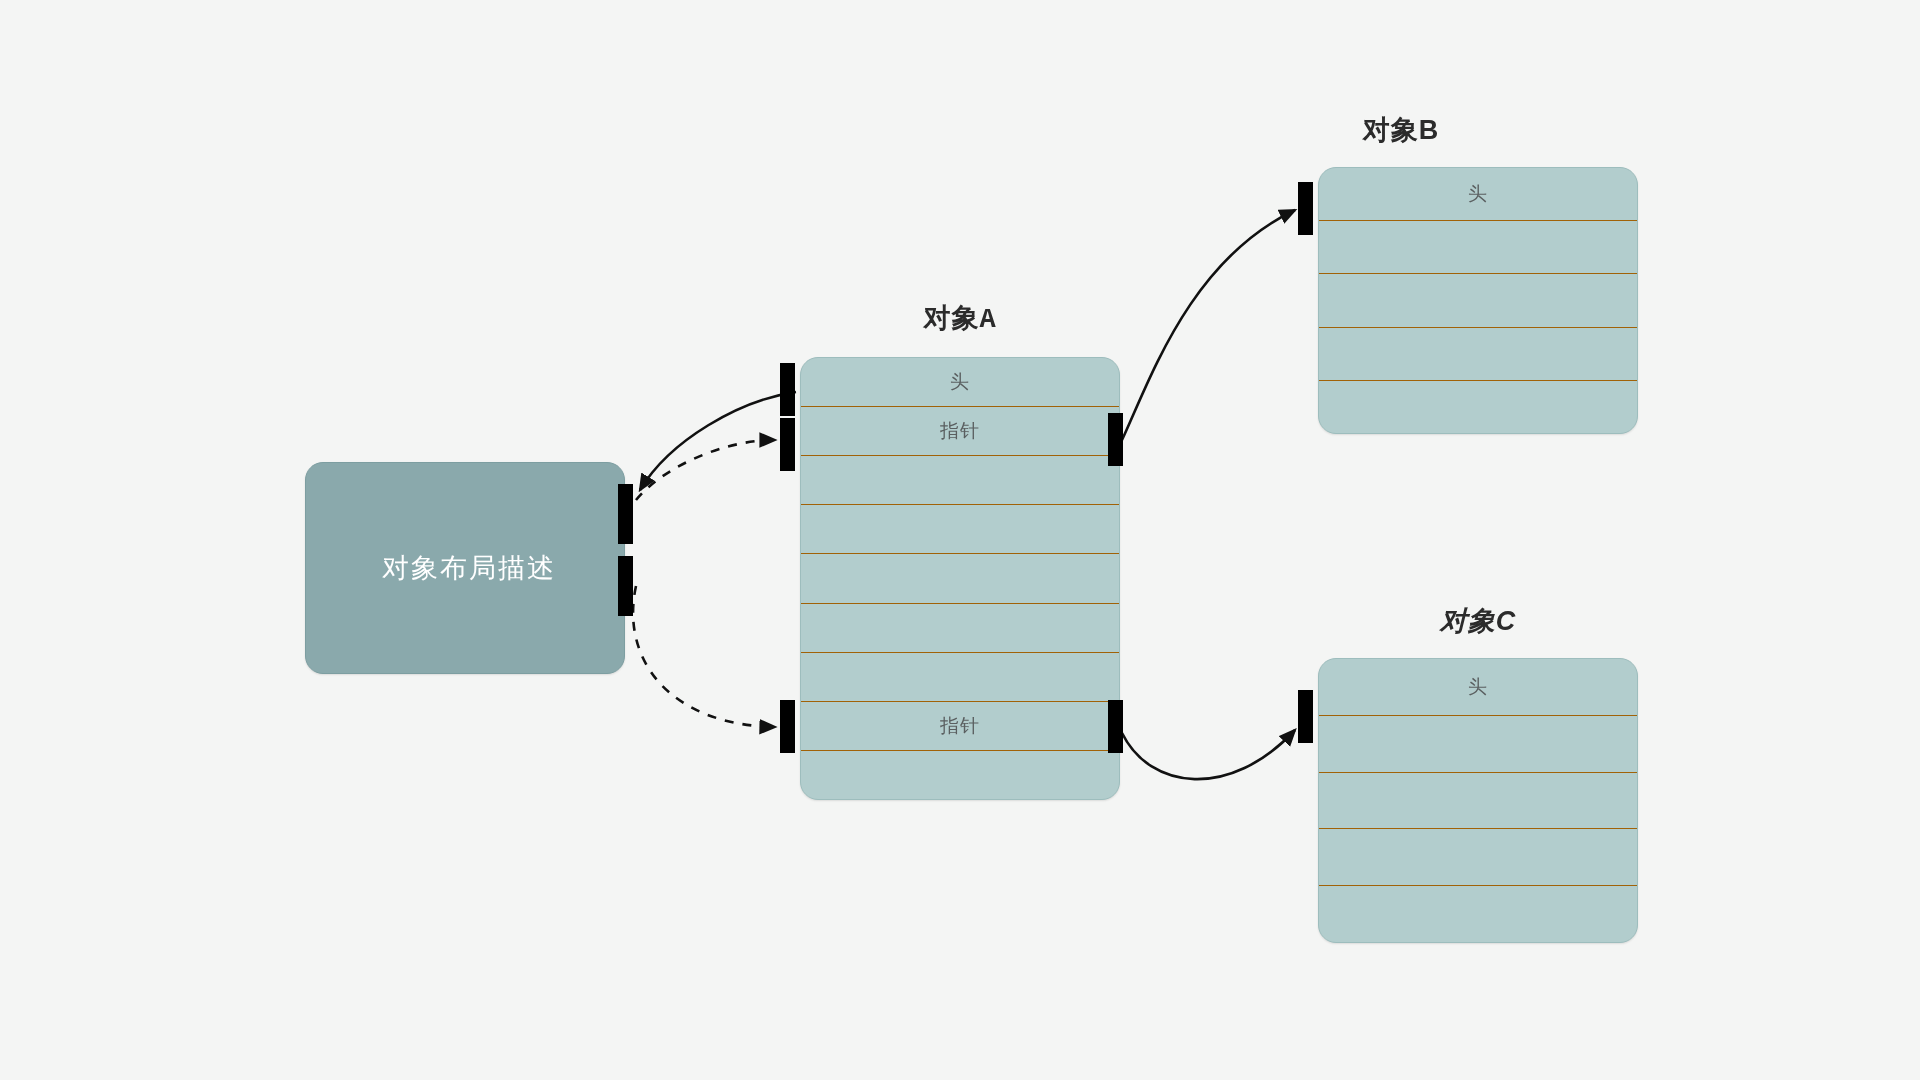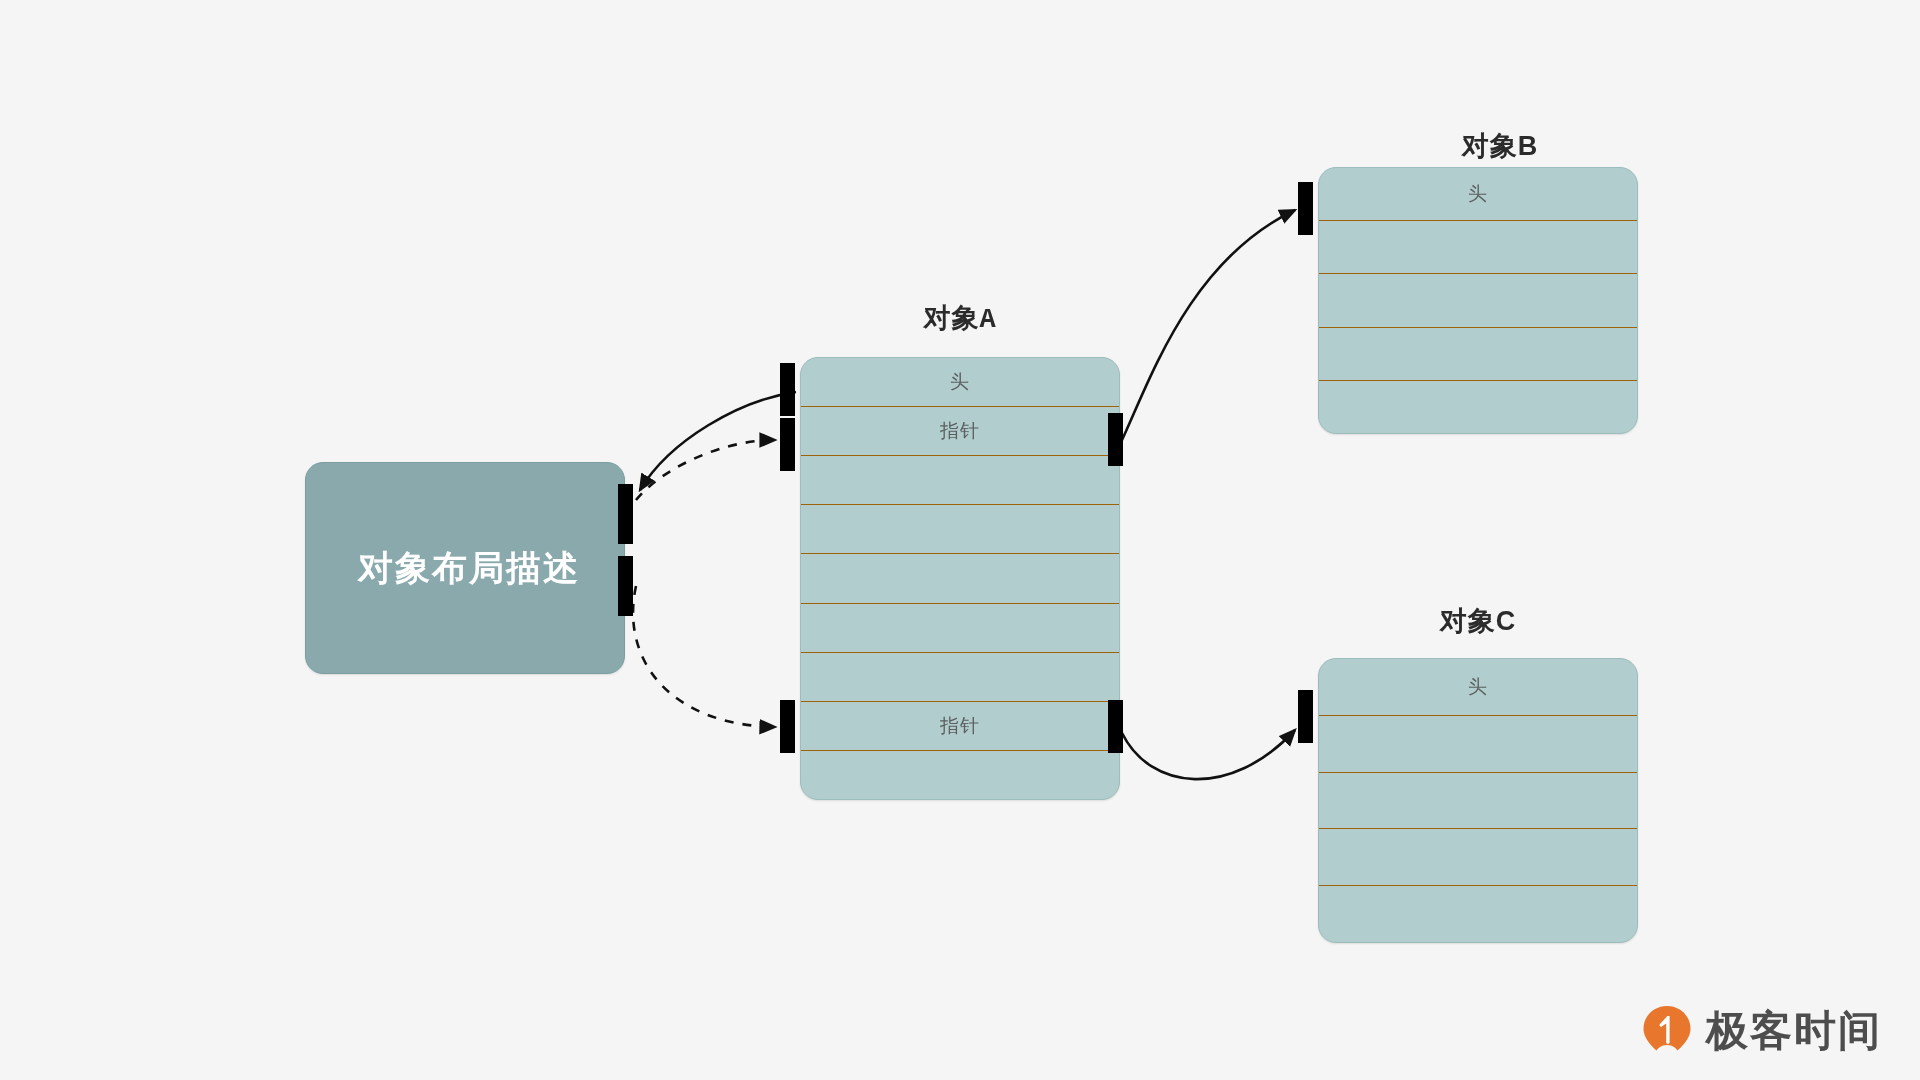--- a/index.html
+++ b/index.html
@@ -46,22 +46,22 @@
     justify-content: center;
     font-size: 19px;
     color: #5a5f60;
     letter-spacing: 1px;
   }
   .row + .row {
     border-top: 1px solid #a16207;
   }
   .node.dark .row {
     color: #ffffff;
-    font-weight: bold;
-    font-size: 35px;
+    font-weight: normal;
+    font-size: 27px;
     letter-spacing: 2px;
     padding-left: 8px;
   }
 
   
   .caption {
     position: absolute;
     font-size: 27px;
     font-weight: bold;
     color: #2b2b2b;
@@ -170,48 +170,38 @@
     <div class="row"></div>
   </div>
 
   <div class="tab" style="left:780px; top:363px; height:53px;"></div>
   <div class="tab" style="left:780px; top:418px; height:53px;"></div>
   <div class="tab" style="left:780px; top:700px; height:53px;"></div>
 
   <div class="tab" style="left:1108px; top:413px; height:53px;"></div>
   <div class="tab" style="left:1108px; top:700px; height:53px;"></div>
 
-  <div class="caption" style="left:1340px; top:112px; width:320px;margin-top:16px;">对象B</div>
+  <div class="caption" style="left:1241px; top:112px; width:320px;">对象B</div>
 
   <div class="node light" style="left:1318px; top:167px; width:320px; height:267px;">
     <div class="row">头</div>
     <div class="row"></div>
     <div class="row"></div>
     <div class="row"></div>
     <div class="row"></div>
   </div>
 
   <div class="tab" style="left:1298px; top:182px; height:53px;"></div>
 
-  <div class="caption" style="left:1318px; top:603px; width:320px;">对象C</div>
+  <div class="caption" style="left:1318px; top:603px; width:320px;font-style:italic;">对象C</div>
 
   <div class="node light" style="left:1318px; top:658px; width:320px; height:285px;">
     <div class="row">头</div>
     <div class="row"></div>
     <div class="row"></div>
     <div class="row"></div>
     <div class="row"></div>
   </div>
 
   <div class="tab" style="left:1298px; top:690px; height:53px;"></div>
 
-  <div id="logo">
-    <span class="mark">
-      <svg width="54" height="54" viewBox="0 0 54 54" xmlns="http://www.w3.org/2000/svg">
-        <path d="M27 2 C13.8 2 3.5 12.1 3.5 24.8 C3.5 36.2 16.5 47.8 24.2 51.6 C25.9 52.5 28.1 52.5 29.8 51.6 C37.5 47.8 50.5 36.2 50.5 24.8 C50.5 12.1 40.2 2 27 2 Z" fill="#e8762c"></path>
-        <path d="M27 41 C21.5 41 17 44.4 15.4 48.6 C18.8 50.8 22.2 52.3 24.2 53.2 C25.9 54 28.1 54 29.8 53.2 C31.8 52.3 35.2 50.8 38.6 48.6 C37 44.4 32.5 41 27 41 Z" fill="#f4f5f4"></path>
-        <path d="M29.6 12 L29.6 38.5 C29.6 40.2 26.2 40.2 26.2 38.5 L26.2 19.4 L21.8 22.6 C20.4 23.6 18.6 21.2 20 20.1 L27.4 12 Z" fill="#ffffff"></path>
-      </svg>
-    </span>
-    <span class="wordmark">极客时间</span>
-  </div>
 
 </div>
 
 </body></html>

